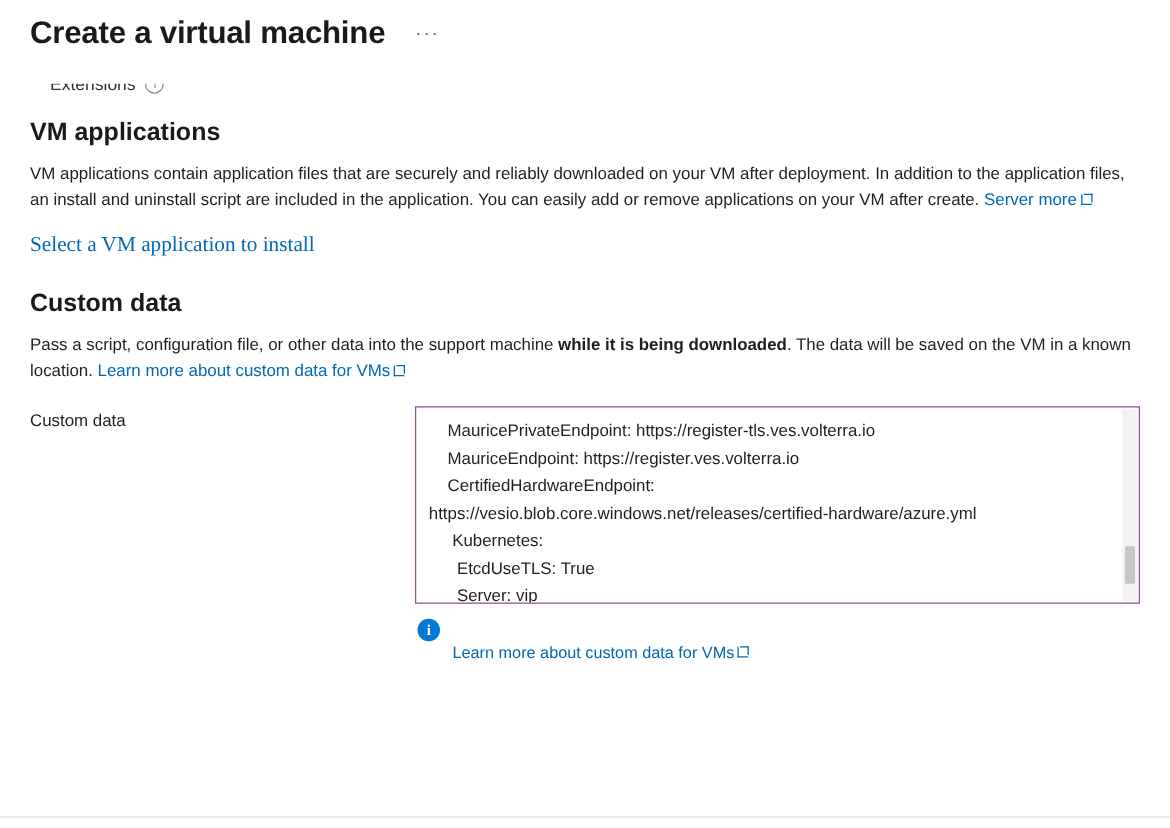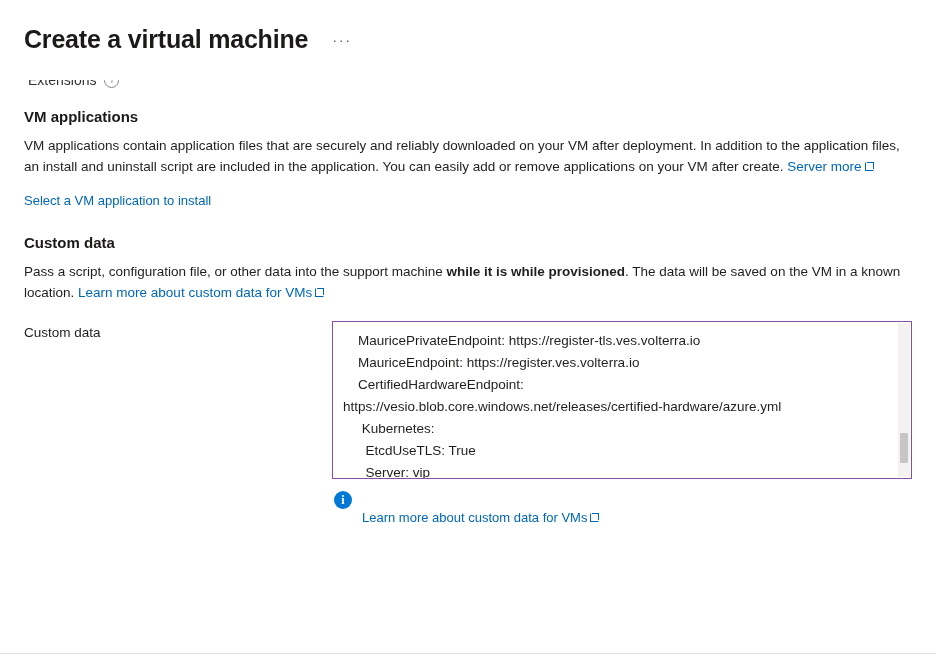--- a/index.html
+++ b/index.html
@@ -10,21 +10,21 @@
     width: 936px;
     height: 662px;
     background: #ffffff;
     font-family: "Liberation Sans", sans-serif;
     color: #201f1e;
     overflow: hidden;
     position: relative;
   }
 
   .page-header {
-    padding: 22px 0 0 24px;
+    padding: 9px 0 0 24px;
     display: flex;
     align-items: center;
     gap: 18px;
   }
   .page-title {
     font-size: 25px;
     font-weight: 600;
     color: #1b1a19;
     letter-spacing: -0.2px;
     line-height: 34px;
@@ -46,41 +46,41 @@
 
   .clipped-row {
     height: 14px;
     overflow: hidden;
     position: relative;
     margin-bottom: 10px;
   }
   .clipped-row .clipped-inner {
     position: absolute;
     top: -8px;
-    left: 4px;
+    left: 16px;
     display: flex;
     align-items: center;
     gap: 8px;
     font-size: 14px;
     color: #323130;
   }
   .clipped-row .info-circle {
     width: 13px; height: 13px;
     border-radius: 50%;
     border: 1.2px solid #8a8886;
     color: #8a8886;
     font-size: 9px;
     line-height: 12px;
     text-align: center;
     font-style: italic;
     font-family: "Liberation Serif", serif;
   }
 
   h2.section-title {
-    font-size: 15px;
+    font-size: 20px;
     font-weight: 600;
     color: #1b1a19;
     margin: 26px 0 10px 0;
   }
   h2.section-title:first-of-type {
     margin-top: 14px;
   }
 
   p.section-desc {
     font-size: 13.5px;
@@ -117,22 +117,23 @@
     content: "";
     position: absolute;
     right: 0; top: 0;
     width: 6px; height: 6px;
     border-top: 1px solid #0067b8;
     border-right: 1px solid #0067b8;
   }
 
   .vm-app-link {
     display: block;
-    font-size: 13px;
+    font-size: 17px;
     margin: 16px 0 0 0;
+    font-family: Liberation Serif, serif;
   }
 
   .custom-data-row {
     display: flex;
     margin-top: 18px;
   }
   .field-label {
     width: 308px;
     flex: 0 0 308px;
     font-size: 13.5px;
@@ -239,21 +240,21 @@
   <p class="section-desc">
     <span>VM applications contain application files that are securely and reliably downloaded on your VM after deployment. In addition to the application files, an install and uninstall script are included in the application. You can easily add or remove applications on your VM after create.</span>
     <a class="link">Server more</a><span class="ext-icon"></span>
   </p>
 
   <a class="link vm-app-link">Select a VM application to install</a>
 
   <h2 class="section-title">Custom data</h2>
 
   <p class="section-desc">
-    <span>Pass a script, configuration file, or other data into the support machine </span><b>while it is while provisioned</b><span>. The data will be saved on the VM in a known location.</span>
+    <span>Pass a script, configuration file, or other data into the support machine </span><b>while it is being downloaded</b><span>. The data will be saved on the VM in a known location.</span>
     <a class="link">Learn more about custom data for VMs</a><span class="ext-icon"></span>
   </p>
 
   <div class="custom-data-row">
     <div class="field-label">Custom data</div>
     <div class="field-control">
       <div class="textarea-wrap">
         <div class="textarea-content">    MauricePrivateEndpoint: https://register-tls.ves.volterra.io
     MauriceEndpoint: https://register.ves.volterra.io
     CertifiedHardwareEndpoint:

